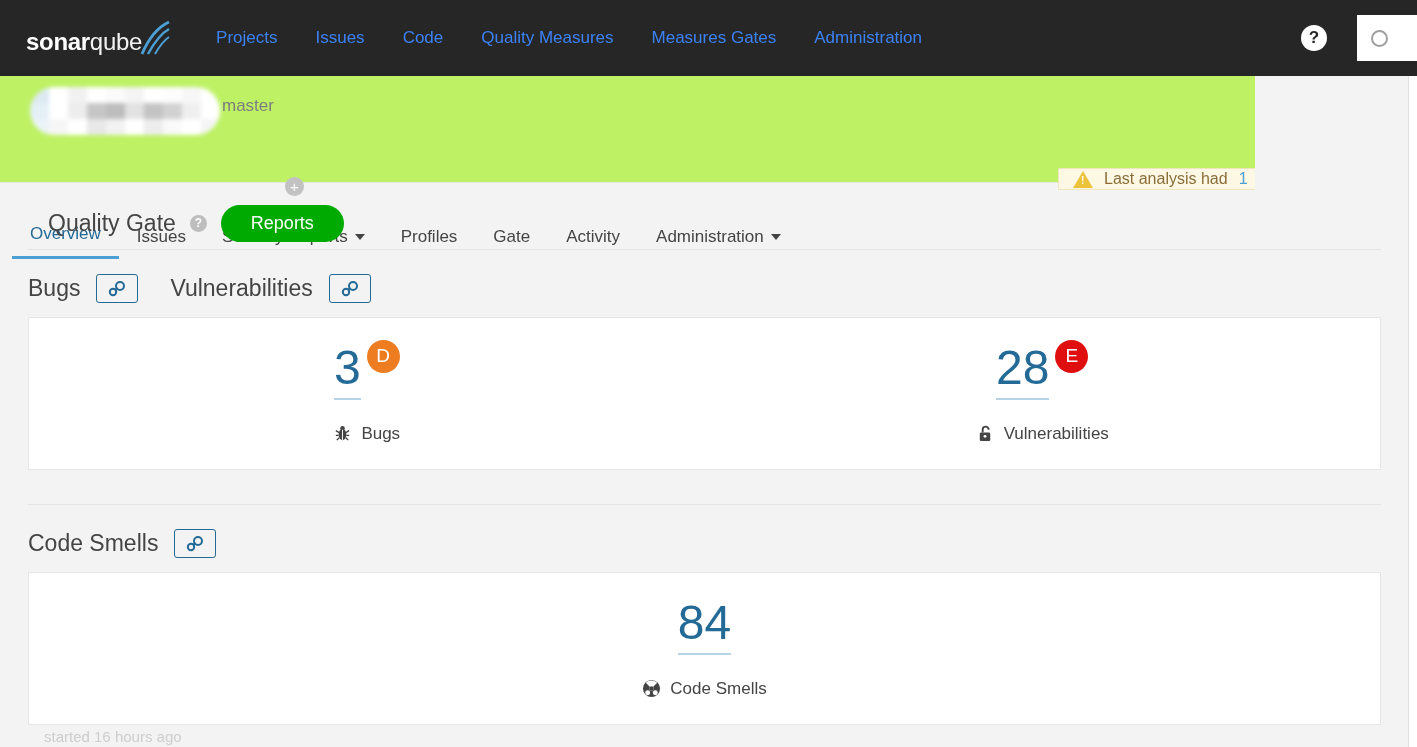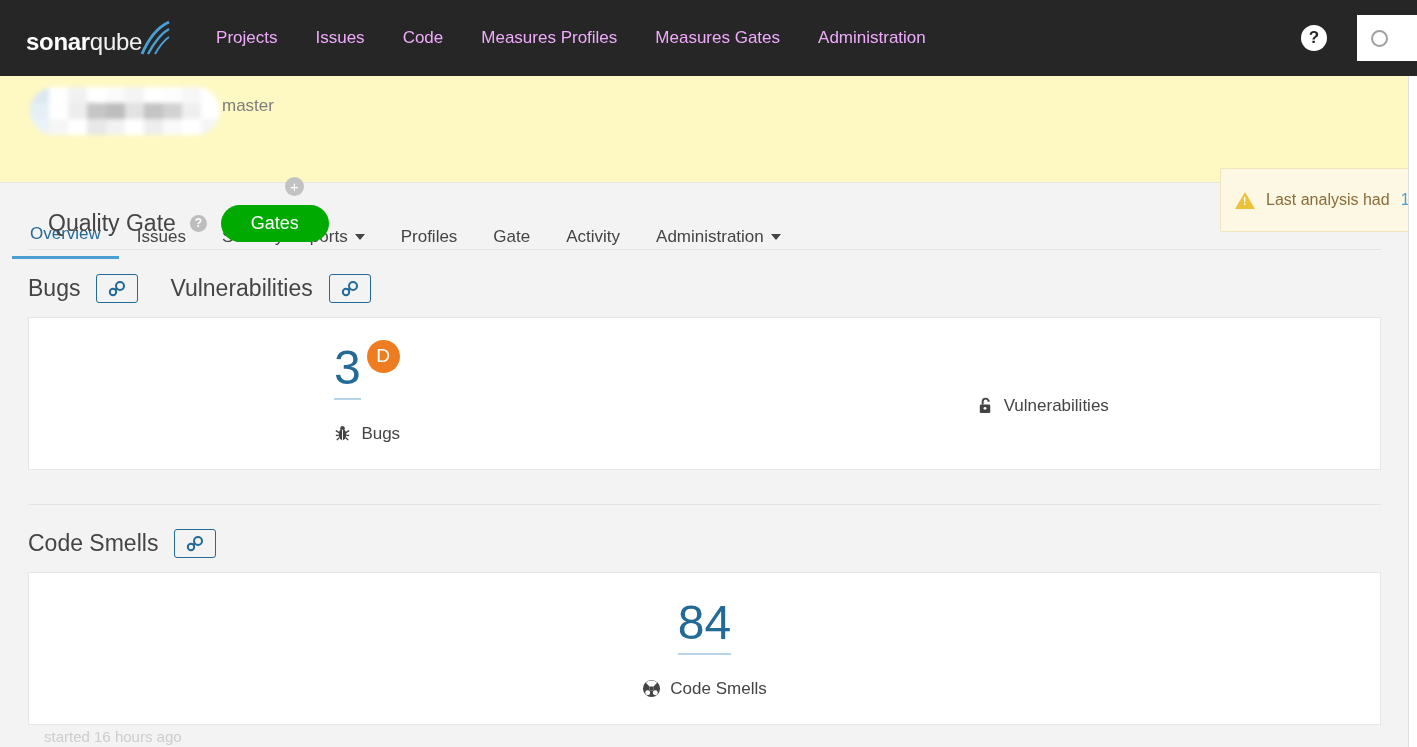--- a/index.html
+++ b/index.html
@@ -28,21 +28,21 @@
     font-size: 24px; color: #ffffff;
     letter-spacing: -0.3px; line-height: 1;
     padding-bottom: 4px;
   }
   .logo-text b { font-weight: bold; }
   .logo-text span.light { font-weight: 400; color: #f2f2f2; }
   .logo-waves { position: absolute; right: -30px; bottom: 2px; width: 34px; height: 36px; }
 
   .nav-items { display: flex; align-items: center; margin-left: 55px; }
   .nav-item {
-    color: #f0abfc; font-size: 17px; padding: 0 19px;
+    color: #3b82f6; font-size: 17px; padding: 0 19px;
     text-decoration: none; white-space: nowrap;
     cursor: pointer;
   }
   .nav-right { margin-left: auto; display: flex; align-items: center; }
   .help-icon {
     width: 26px; height: 26px; border-radius: 50%;
     background: #ffffff; color: #262626;
     font-size: 17px; font-weight: bold;
     display: flex; align-items: center; justify-content: center;
     cursor: pointer; margin-right: 30px;
@@ -53,22 +53,22 @@
     overflow: hidden;
   }
   .search-glyph {
     width: 17px; height: 17px; border: 2px solid #a0a0a0;
     border-radius: 50%; position: relative;
   }
 
   
   .project-header {
     position: absolute; top: 76px; left: 0;
-    width: 1417px; height: 107px;
-    background: #fef9c3;
+    width: 1255px; height: 107px;
+    background: #bef264;
     border-bottom: 1px solid #e6e6e6;
   }
   .proj-row { position: relative; height: 66px; }
   .blur-block {
     position: absolute; left: 30px; top: 11px;
     width: 190px; height: 48px;
     border-radius: 24px;
     overflow: hidden;
     display: grid;
     grid-template-columns: repeat(10, 1fr);
@@ -83,21 +83,21 @@
     position: absolute; left: 285px; top: 101px;
     width: 19px; height: 19px; border-radius: 50%;
     background: #c2c2c2; color: #ffffff;
     display: flex; align-items: center; justify-content: center;
     font-size: 15px; line-height: 1; cursor: pointer;
   }
   .analysis-warning {
     position: absolute; right: 0; top: 92px;
     background: #fcf8e3; border: 1px solid #f0e5bc;
     border-right: none;
-    padding: 22px 14px;
+    padding: 1px 14px;
     display: flex; align-items: center; gap: 11px;
     font-size: 16px; color: #8a6d3b;
     white-space: nowrap;
     max-width: 197px; overflow: hidden;
     border-radius: 2px 0 0 2px;
   }
   .warn-tri {
     width: 0; height: 0; flex: none;
     border-left: 10px solid transparent;
     border-right: 10px solid transparent;
@@ -213,21 +213,21 @@
     <svg class="logo-waves" viewBox="0 0 34 36">
       <path d="M4 34 C10 20 18 8 31 2" stroke="#4b9fd5" stroke-width="3" fill="none"></path>
       <path d="M10 34 C16 23 22 14 31 9" stroke="#4b9fd5" stroke-width="2.5" fill="none"></path>
       <path d="M17 34 C21 27 25 21 31 17" stroke="#4b9fd5" stroke-width="2" fill="none"></path>
     </svg>
   </div>
   <div class="nav-items">
     <a class="nav-item">Projects</a>
     <a class="nav-item">Issues</a>
     <a class="nav-item">Code</a>
-    <a class="nav-item">Measures Profiles</a>
+    <a class="nav-item">Quality Measures</a>
     <a class="nav-item">Measures Gates</a>
     <a class="nav-item">Administration</a>
   </div>
   <div class="nav-right">
     <div class="help-icon">?</div>
     <div class="search-box">
       <div class="search-glyph"></div>
     </div>
   </div>
 </div>
@@ -300,21 +300,21 @@
       </div>
   </div>
 </div>
 
 <div class="content">
   <div class="inner">
 
     <div class="qg-row">
       <span class="qg-title">Quality Gate</span>
       <span class="help-circle">?</span>
-      <span class="qg-badge">Gates</span>
+      <span class="qg-badge">Reports</span>
     </div>
 
     <div class="section-divider"></div>
 
     <div class="metric-head">
       <span class="metric-head-title">Bugs</span>
       <span class="link-box">
         <svg width="22" height="18" viewBox="0 0 22 18">
           <circle cx="14" cy="6" r="4" stroke="#236a97" stroke-width="2" fill="none"></circle>
           <circle cx="7" cy="12" r="3.2" stroke="#236a97" stroke-width="2" fill="none"></circle>
@@ -346,20 +346,24 @@
             <line x1="3" y1="12" x2="6" y2="12" stroke="#444" stroke-width="1.4"></line>
             <line x1="17" y1="12" x2="14" y2="12" stroke="#444" stroke-width="1.4"></line>
             <line x1="4" y1="17" x2="6.5" y2="14.5" stroke="#444" stroke-width="1.4"></line>
             <line x1="16" y1="17" x2="13.5" y2="14.5" stroke="#444" stroke-width="1.4"></line>
             <line x1="10" y1="6" x2="10" y2="17" stroke="#fff" stroke-width="1"></line>
           </svg>
           <span>Bugs</span>
         </div>
       </div>
       <div class="card-col">
+        <div class="big-val-wrap">
+          <span class="big-val">28</span>
+          <span class="rating" style="background:#e00f0f">E</span>
+        </div>
         <div class="metric-label">
           <svg class="mi" viewBox="0 0 20 20">
             <rect x="4" y="9" width="11" height="9" rx="1.5" fill="#444"></rect>
             <path d="M7 9 V6 a3.2 3.2 0 0 1 6.4 0" stroke="#444" stroke-width="2" fill="none"></path>
             <circle cx="9.5" cy="13" r="1.5" fill="#fff"></circle>
           </svg>
           <span>Vulnerabilities</span>
         </div>
       </div>
     </div>

